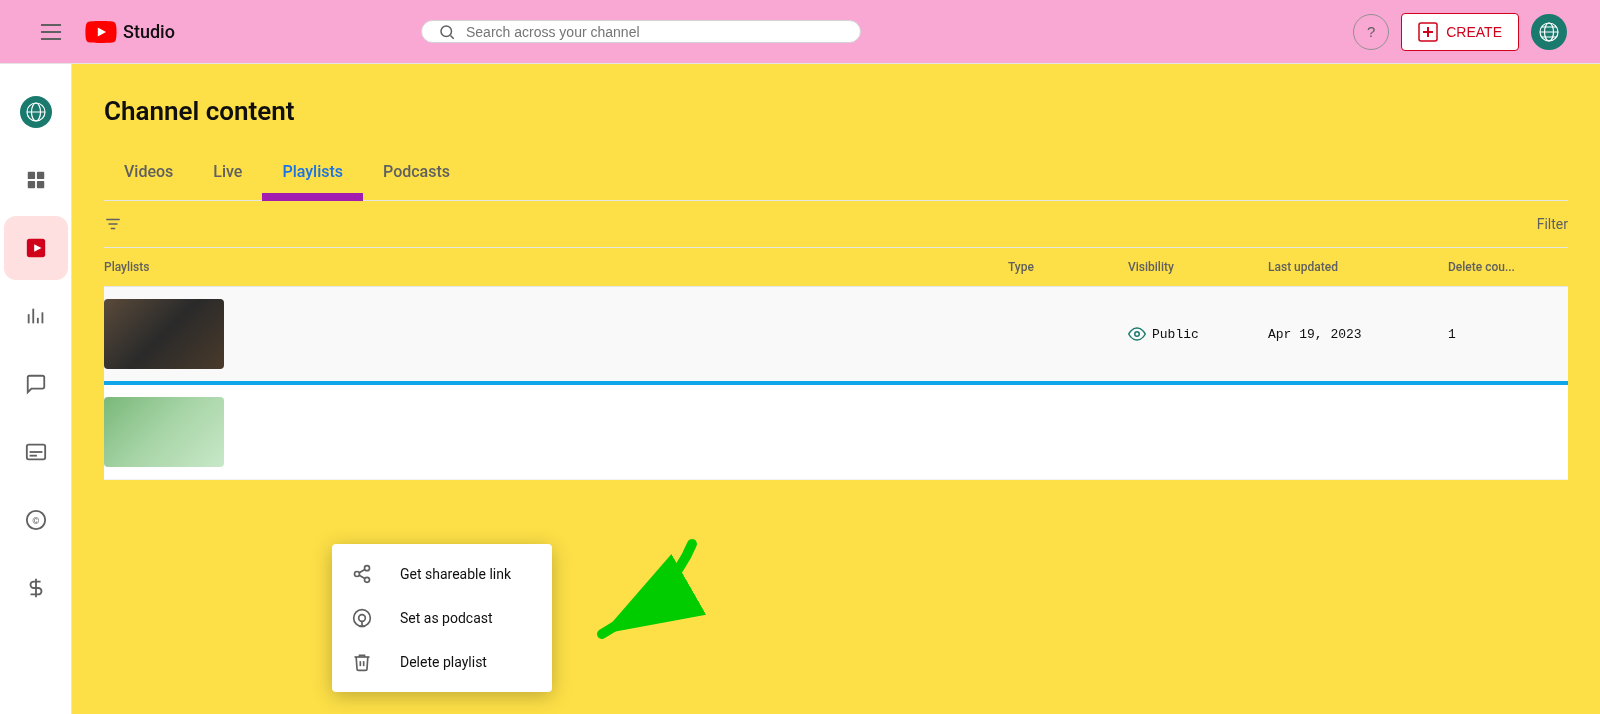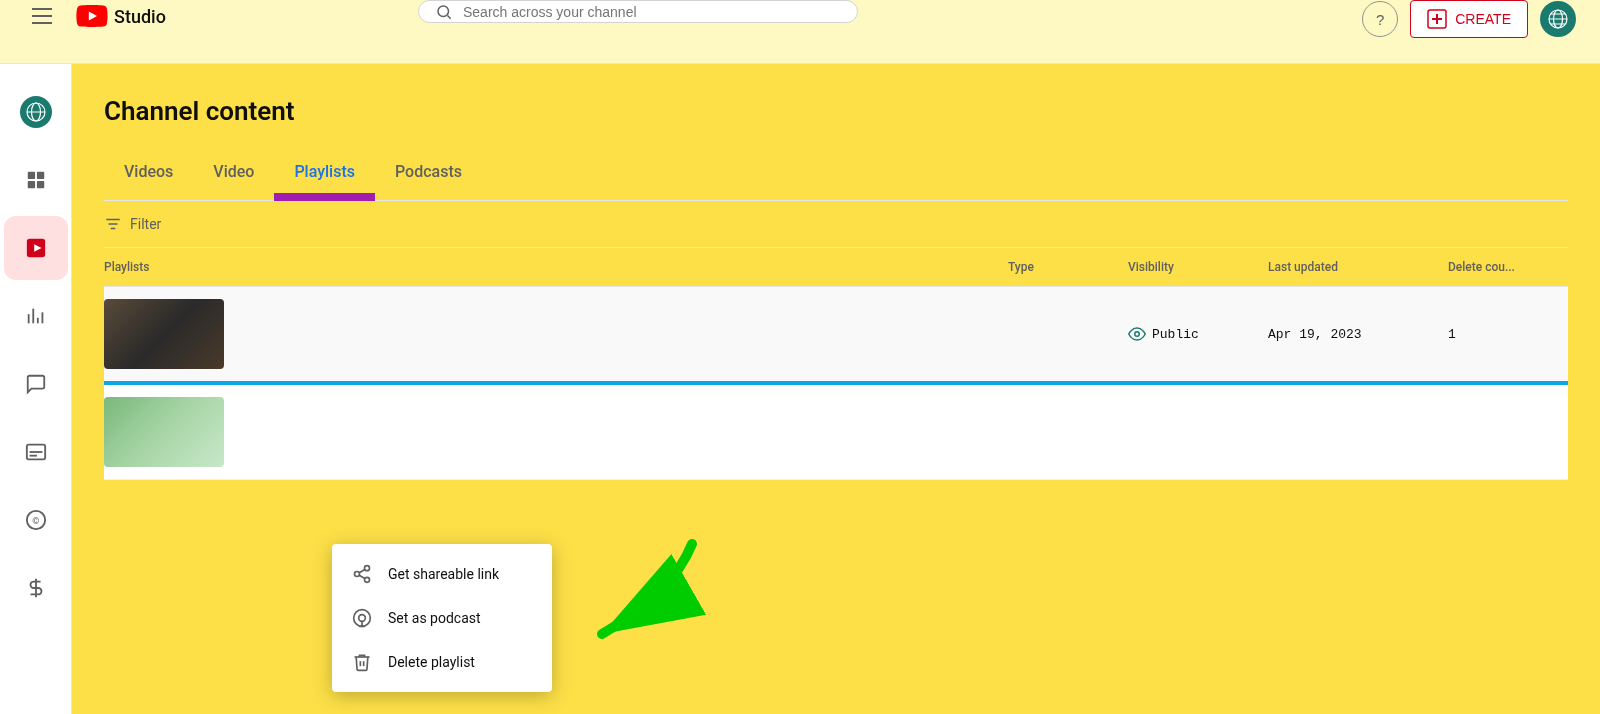--- a/index.html
+++ b/index.html
@@ -1,25 +1,25 @@
 <!DOCTYPE html>
 <html><head>
   <meta charset="utf-8">
   <style>
     * { margin: 0; padding: 0; box-sizing: border-box; }
     body { font-family: 'Roboto', Arial, sans-serif; background: #fff; color: #0f0f0f; overflow: hidden; }
 
     
     .header {
       display: flex;
-      align-items: flex-start;
+      align-items: center;
       height: 64px;
-      padding: 0 24px;
+      padding: 0 33px;
       border-bottom: 1px solid #e5e5e5;
-      background: #fef9c3;
+      background: #f9a8d4;
       position: fixed;
       top: 0; left: 0; right: 0;
       z-index: 100;
     }
     .header-left { display: flex; align-items: center; gap: 16px; }
     .hamburger { cursor: pointer; display: flex; flex-direction: column; gap: 5px; padding: 8px; }
     .hamburger span { display: block; width: 20px; height: 2px; background: #606060; }
     .logo { display: flex; align-items: center; gap: 6px; text-decoration: none; }
     .yt-icon { width: 32px; height: 22px; }
     .studio-text { font-size: 18px; font-weight: 500; color: #0f0f0f; }
@@ -141,20 +141,21 @@
     
     .filter-bar {
       display: flex;
       align-items: center;
       gap: 8px;
       padding: 14px 0;
       border-bottom: 1px solid #e5e5e5;
       color: #606060;
       font-size: 14px;
       cursor: pointer;
+      justify-content: space-between;
     }
 
     
     .table-header {
       display: grid;
       grid-template-columns: 1fr 120px 140px 180px 120px;
       padding: 12px 0;
       border-bottom: 1px solid #e5e5e5;
       font-size: 12px;
       color: #606060;
@@ -197,21 +198,21 @@
       background: #fff;
       border-radius: 4px;
       box-shadow: 0 4px 20px rgba(0,0,0,0.25);
       min-width: 220px;
       z-index: 200;
       padding: 8px 0;
     }
     .context-menu-item {
       display: flex;
       align-items: center;
-      gap: 16px;
+      gap: 28px;
       padding: 12px 20px;
       font-size: 14px;
       cursor: pointer;
       color: #0f0f0f;
     }
     .context-menu-icon { font-size: 18px; color: #606060; width: 20px; text-align: center; }
 
     
     .green-arrow {
       position: absolute;
@@ -351,21 +352,21 @@
       </svg>
     </div>
   </nav>
 
   <main class="main" style="position:relative;">
 
     <h1 class="page-title">Channel content</h1>
 
     <div class="tabs">
       <div class="tab">Videos</div>
-      <div class="tab">Video</div>
+      <div class="tab">Live</div>
       <div class="tab active">Playlists</div>
       <div class="tab">Podcasts</div>
     </div>
 
     <div class="filter-bar">
       <svg width="18" height="18" viewBox="0 0 24 24" fill="none" stroke="#606060" stroke-width="2">
         <line x1="3" y1="6" x2="21" y2="6"></line>
         <line x1="6" y1="12" x2="18" y2="12"></line>
         <line x1="9" y1="18" x2="15" y2="18"></line>
       </svg>

